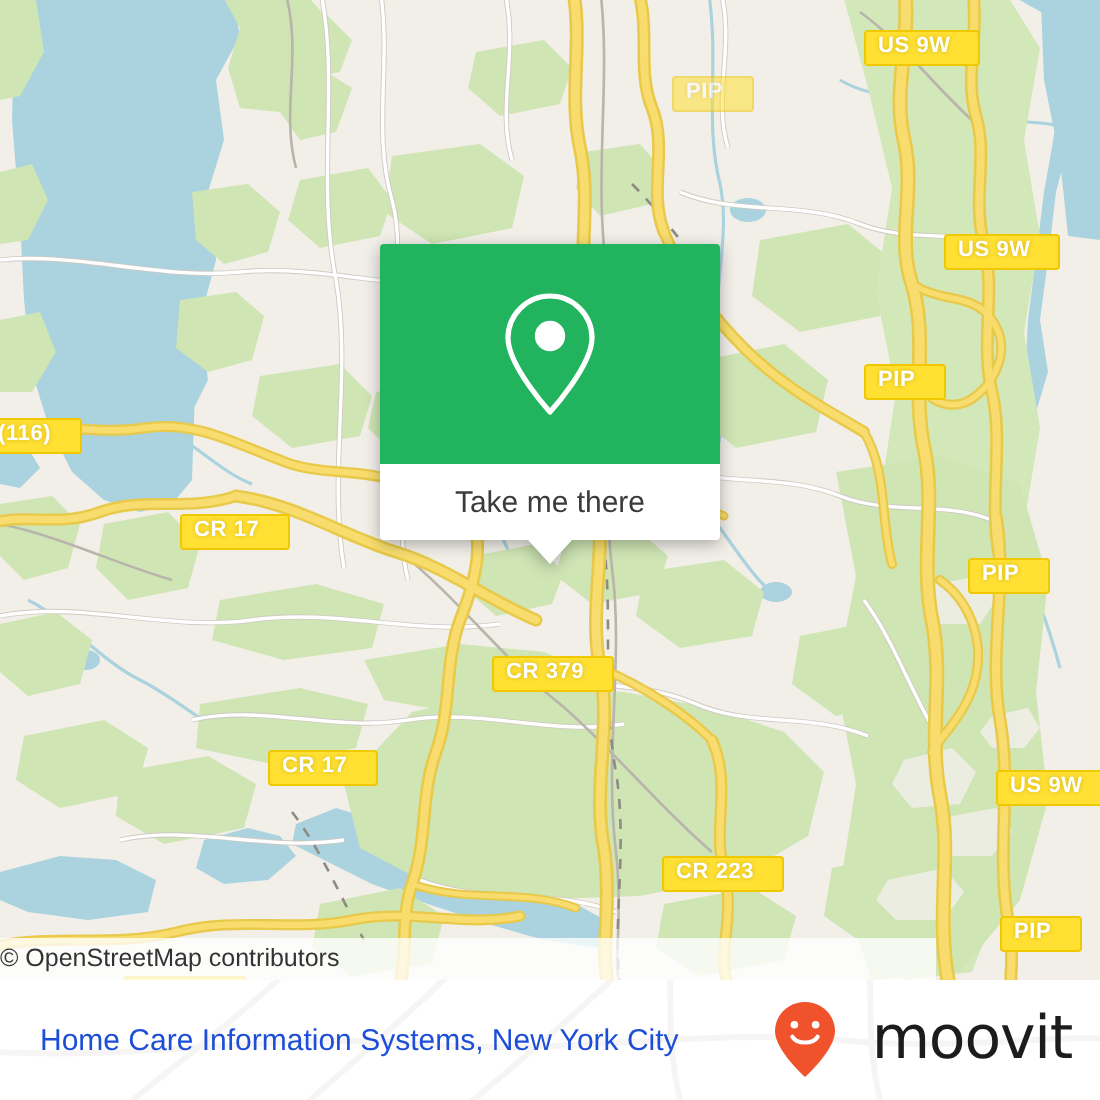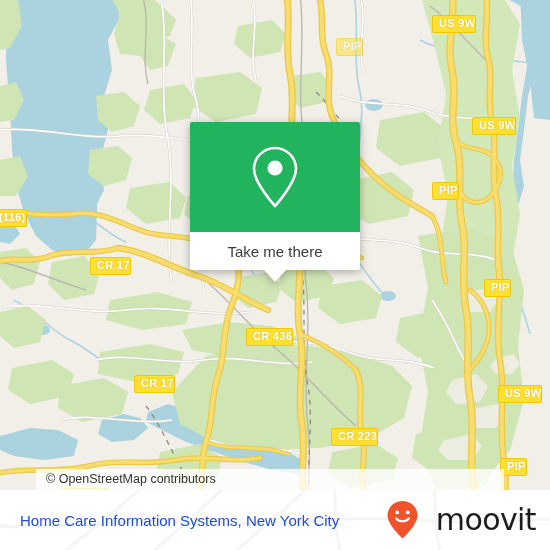--- a/index.html
+++ b/index.html
@@ -5,30 +5,30 @@
   html,body{margin:0;padding:0;background:#fff;}
   body{width:550px;height:550px;overflow:hidden;font-family:"Liberation Sans",sans-serif;}
   #app{position:relative;width:550px;height:550px;overflow:hidden;background:#f2efe9;}
 
   
   #map{position:absolute;left:0;top:0;width:550px;height:490px;overflow:hidden;background:#f2efe9;}
   #map svg{position:absolute;left:0;top:0;display:block;}
 
   
   .shield{position:absolute;box-sizing:border-box;background:#ffe033;border:1.6px solid #f0c800;
-          border-radius:2px;padding:1px 0 2px 6px;font-size:11px;font-weight:bold;
+          border-radius:2px;padding:1px 14px 2px 6px;font-size:11px;font-weight:bold;
           color:#fff;letter-spacing:.3px;line-height:13px;white-space:nowrap;
           text-shadow:0 0 2px rgba(180,150,0,.55);font-family:"Liberation Sans",sans-serif;}
   .shield.dim{opacity:.55;}
 
   
   #attrib{position:absolute;left:0;top:469px;width:468px;height:21px;
           background:rgba(255,255,255,.78);font-size:12.5px;color:#333;
-          line-height:21px;padding-left:10px;box-sizing:border-box;
-          font-family:"Liberation Sans",sans-serif;margin-left:36px;}
+          line-height:21px;padding-left:0;box-sizing:border-box;
+          font-family:"Liberation Sans",sans-serif;}
 
   
   #popup{position:absolute;left:190px;top:122px;width:170px;
          filter:drop-shadow(0 2px 4px rgba(0,0,0,.30));}
   #popup-top{height:110px;background:#22b35e;border-radius:2px 2px 0 0;
              display:flex;align-items:center;justify-content:center;}
   #popup-bottom{position:relative;height:38px;background:#fff;border-radius:0 0 2px 2px;
                 display:flex;align-items:center;justify-content:center;}
   #popup-label{font-size:15px;color:#3b3b3b;font-family:"Liberation Sans",sans-serif;}
   #popup-tail{position:absolute;left:50%;bottom:-12px;margin-left:-11px;width:0;height:0;
@@ -258,21 +258,21 @@
     </svg>
 
     <div id="shields">
         <div class="shield dim" style="left: 336px; top: 38px;">PIP</div>
         <div class="shield" style="left: 432px; top: 15px;">US 9W</div>
         <div class="shield" style="left: 472px; top: 117px;">US 9W</div>
         <div class="shield" style="left: 432px; top: 182px;">PIP</div>
         <div class="shield" style="left: -8px; top: 209px;">(116)</div>
         <div class="shield" style="left: 90px; top: 257px;">CR 17</div>
         <div class="shield" style="left: 484px; top: 279px;">PIP</div>
-        <div class="shield" style="left: 246px; top: 328px;">CR 436</div>
+        <div class="shield" style="left: 246px; top: 328px;">CR 379</div>
         <div class="shield" style="left: 134px; top: 375px;">CR 17</div>
         <div class="shield" style="left: 498px; top: 385px;">US 9W</div>
         <div class="shield" style="left: 331px; top: 428px;">CR 223</div>
         <div class="shield" style="left: 500px; top: 458px;">PIP</div>
         <div class="shield" style="left: 62px; top: 456px; margin-top: 32px;">CR 502</div>
       </div>
 
     <div id="attrib">© OpenStreetMap contributors</div>
   </div>
 

